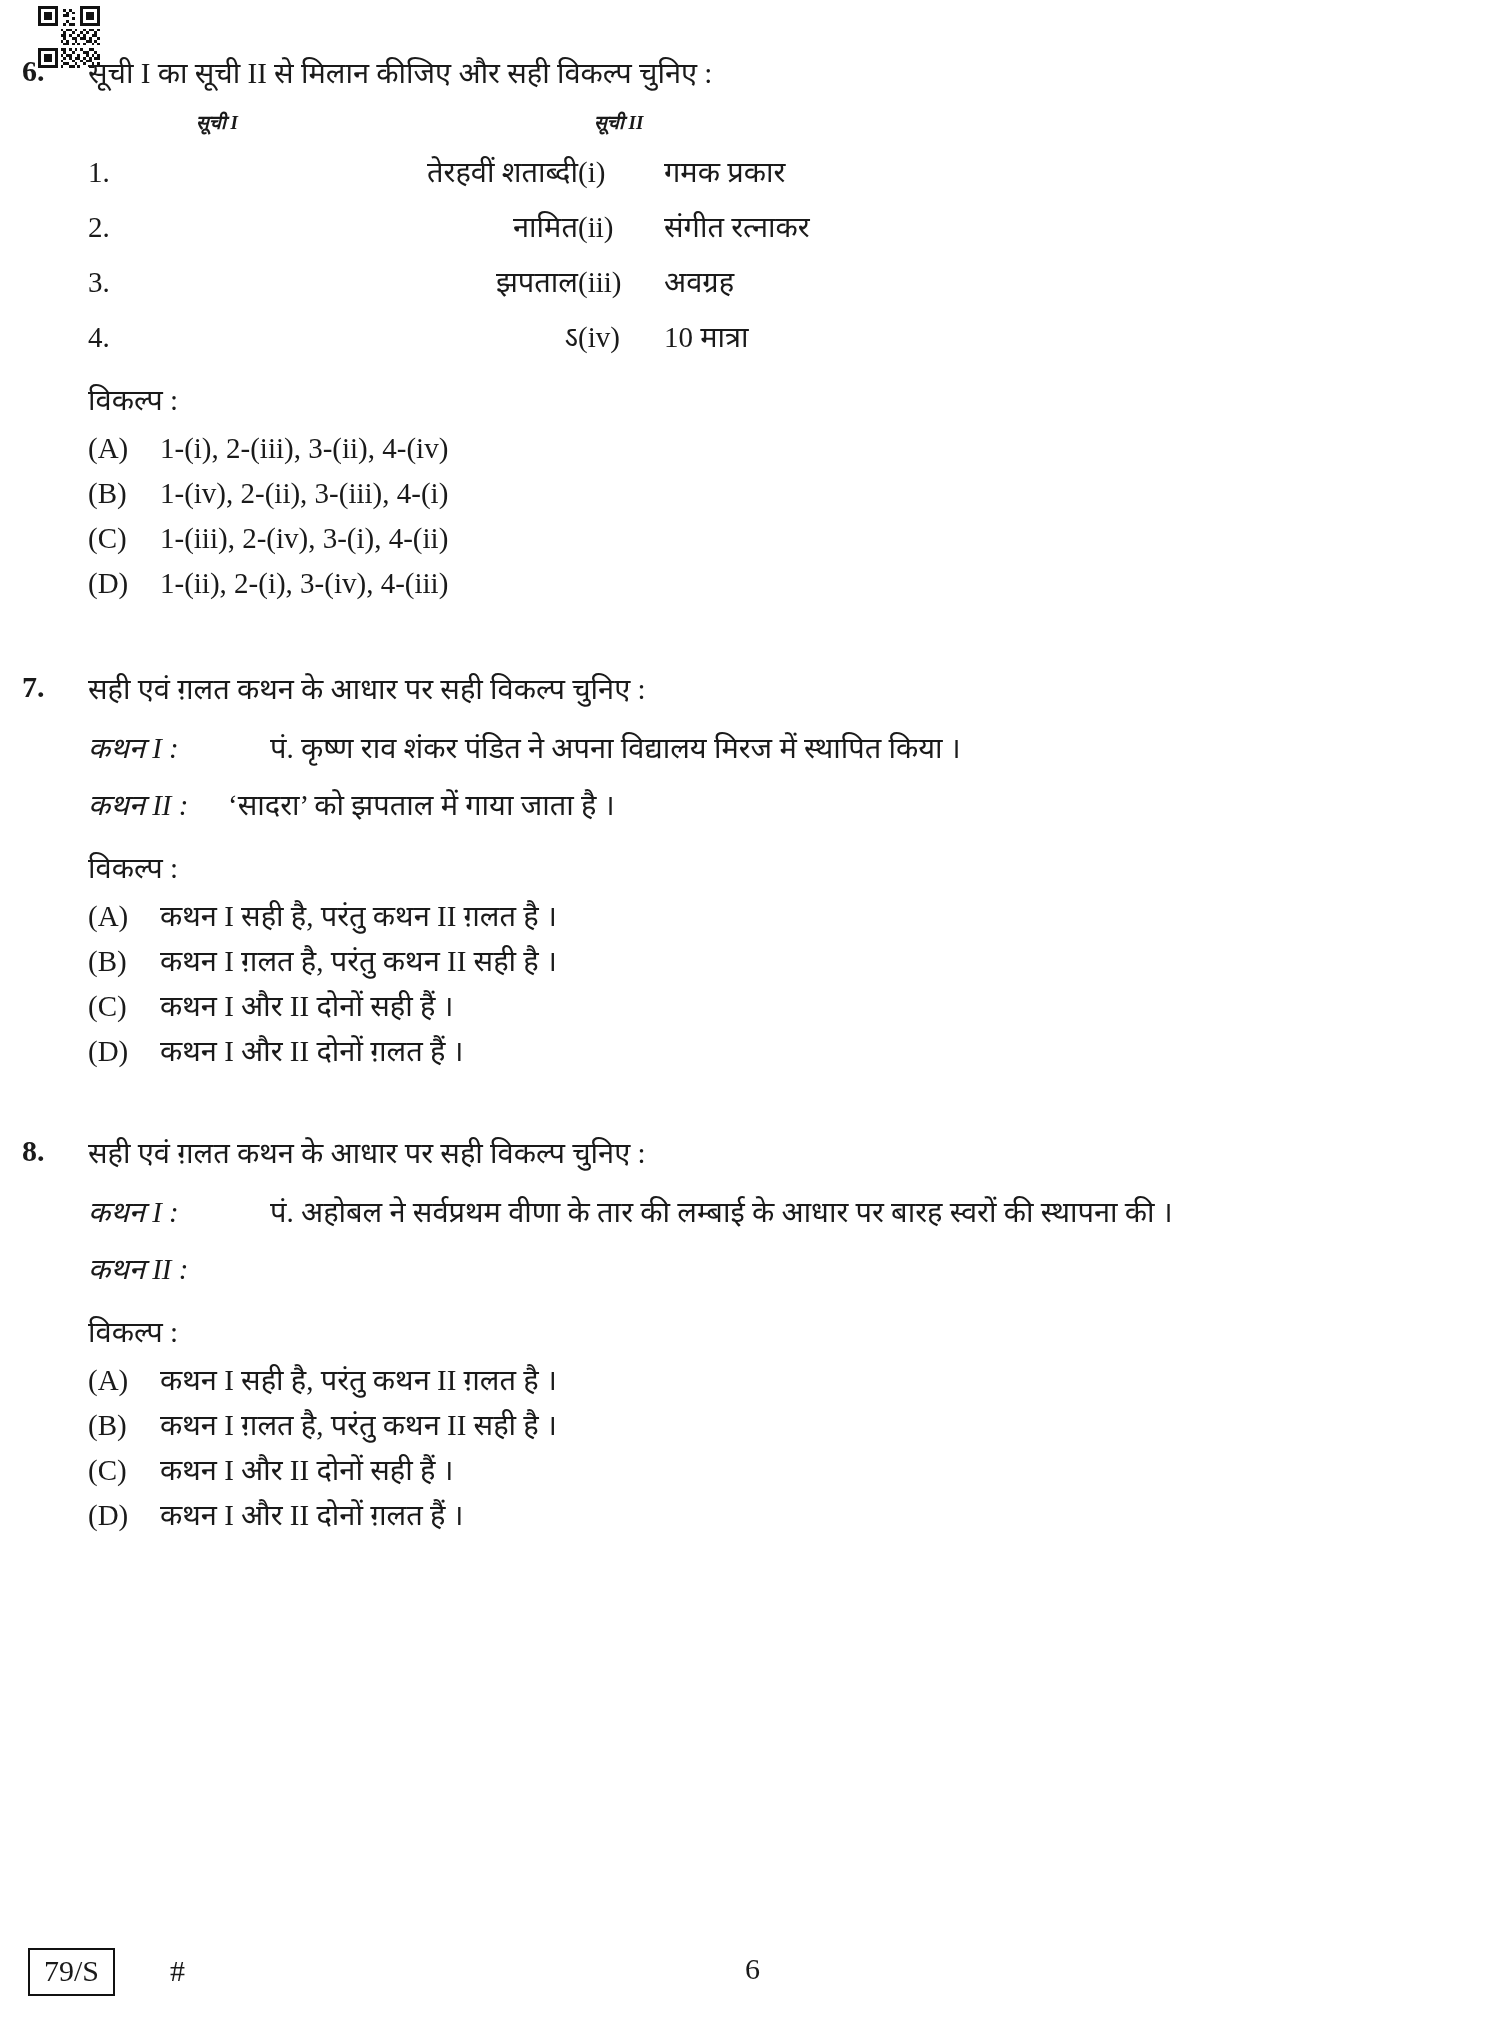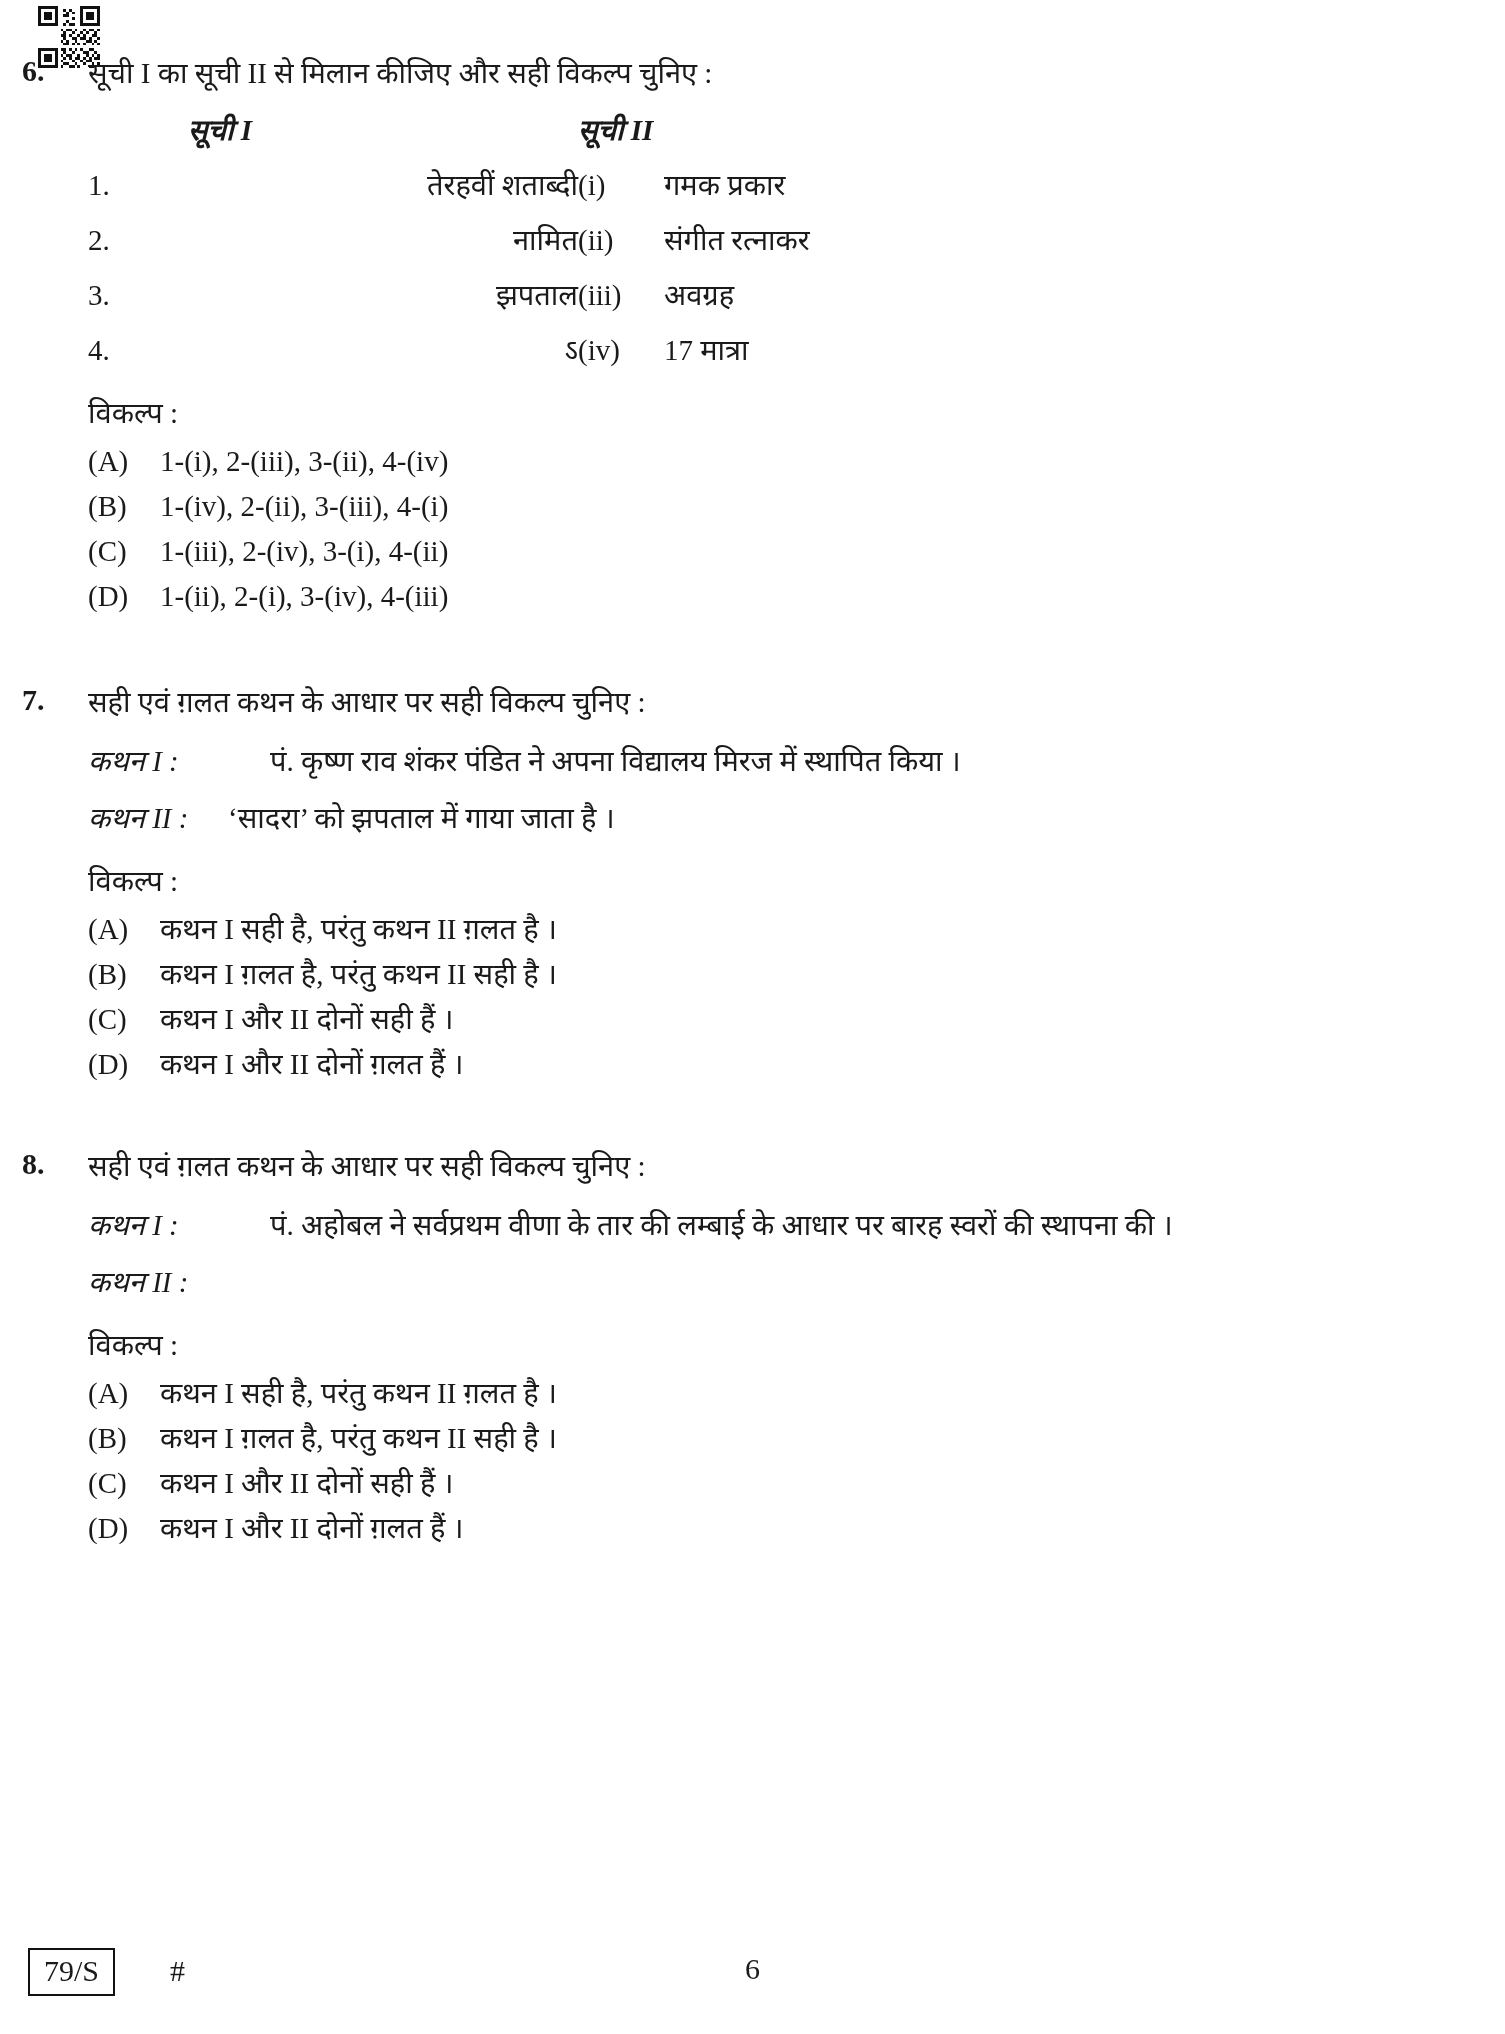--- a/index.html
+++ b/index.html
@@ -61,21 +61,22 @@
     line-height: 1.35;
     font-family: Liberation Serif, serif;
   }
 
   
   .match-head {
     display: flex;
     margin-top: 16px;
     font-weight: bold;
     font-style: italic;
-    font-size: 29px;
+    font-size: 19px;
+    gap: 8px;
   }
   .match-head .col-a { width: 100px; }
   .match-head .col-b { width: 390px; }
   .match-row {
     display: flex;
     align-items: baseline;
     margin-top: 16px;
     font-size: 29px;
   }
   .match-row .ln { width: 76px; }
@@ -284,21 +285,21 @@
         <div class="match-row">
           <span class="ln">3.</span>
           <span class="lt">झपताल</span>
           <span class="rn">(iii)</span>
           <span class="rt">अवग्रह</span>
         </div>
         <div class="match-row">
           <span class="ln">4.</span>
           <span class="lt">ऽ</span>
           <span class="rn">(iv)</span>
-          <span class="rt">17 मात्रा</span>
+          <span class="rt">10 मात्रा</span>
         </div>
 
         <div class="vikalp">विकल्प :</div>
 
         <div class="opts">
           <div class="opt">
             <span class="lbl">(A)</span>
             <span class="txt">1-(i), 2-(iii), 3-(ii), 4-(iv)</span>
           </div>
           <div class="opt">

